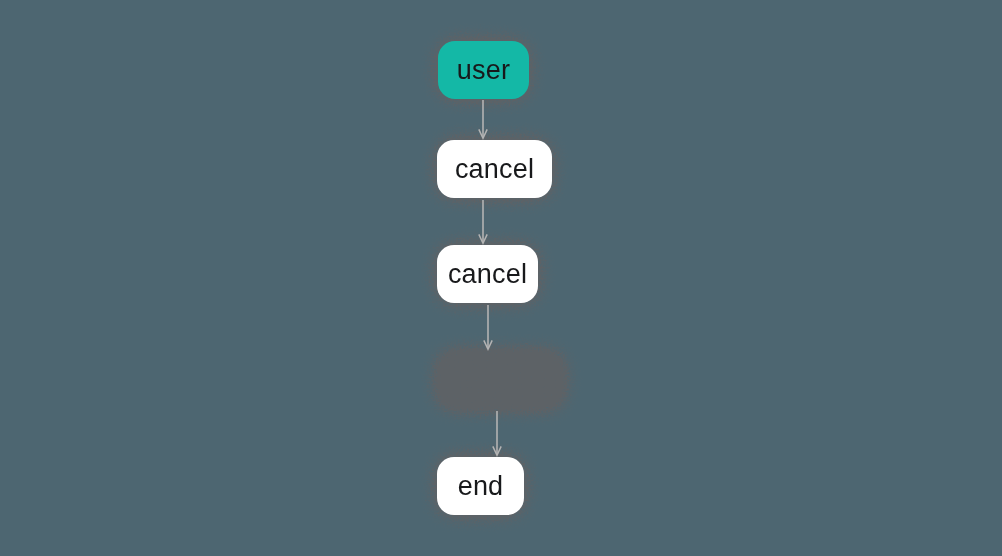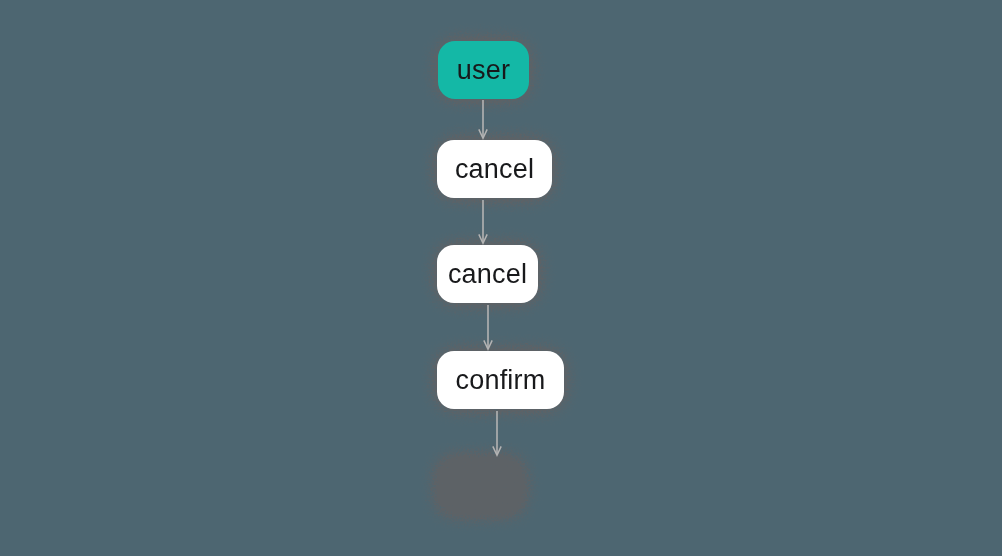--- a/index.html
+++ b/index.html
@@ -93,18 +93,18 @@
   <div class="node-layer" id="node-layer">
       <div class="node" style="left: 438px; top: 41px; width: 91px; height: 58px; background: #14b8a6; align-items: center;">
         <span class="node-label" style="color: rgb(24, 25, 27);">user</span>
       </div>
       <div class="node" style="left: 437px; top: 140px; width: 115px; height: 58px; background: rgb(255, 255, 255);">
         <span class="node-label" style="color: rgb(24, 25, 27);">cancel</span>
       </div>
       <div class="node" style="left: 437px; top: 245px; width: 101px; height: 58px; background: rgb(255, 255, 255);">
         <span class="node-label" style="color: rgb(24, 25, 27);">cancel</span>
       </div>
-      <div class="node" style="left: 437px; top: 351px; width: 127px; height: 58px; background: rgb(255, 255, 255);">
-        <span class="node-label" style="color: rgb(24, 25, 27);">confirm</span>
+      <div class="node" style="left: 437px; top: 457px; width: 87px; height: 58px; background: rgb(255, 255, 255);">
+        <span class="node-label" style="color: rgb(24, 25, 27);">end</span>
       </div>
     </div>
 
 </div>
 
 </body></html>

